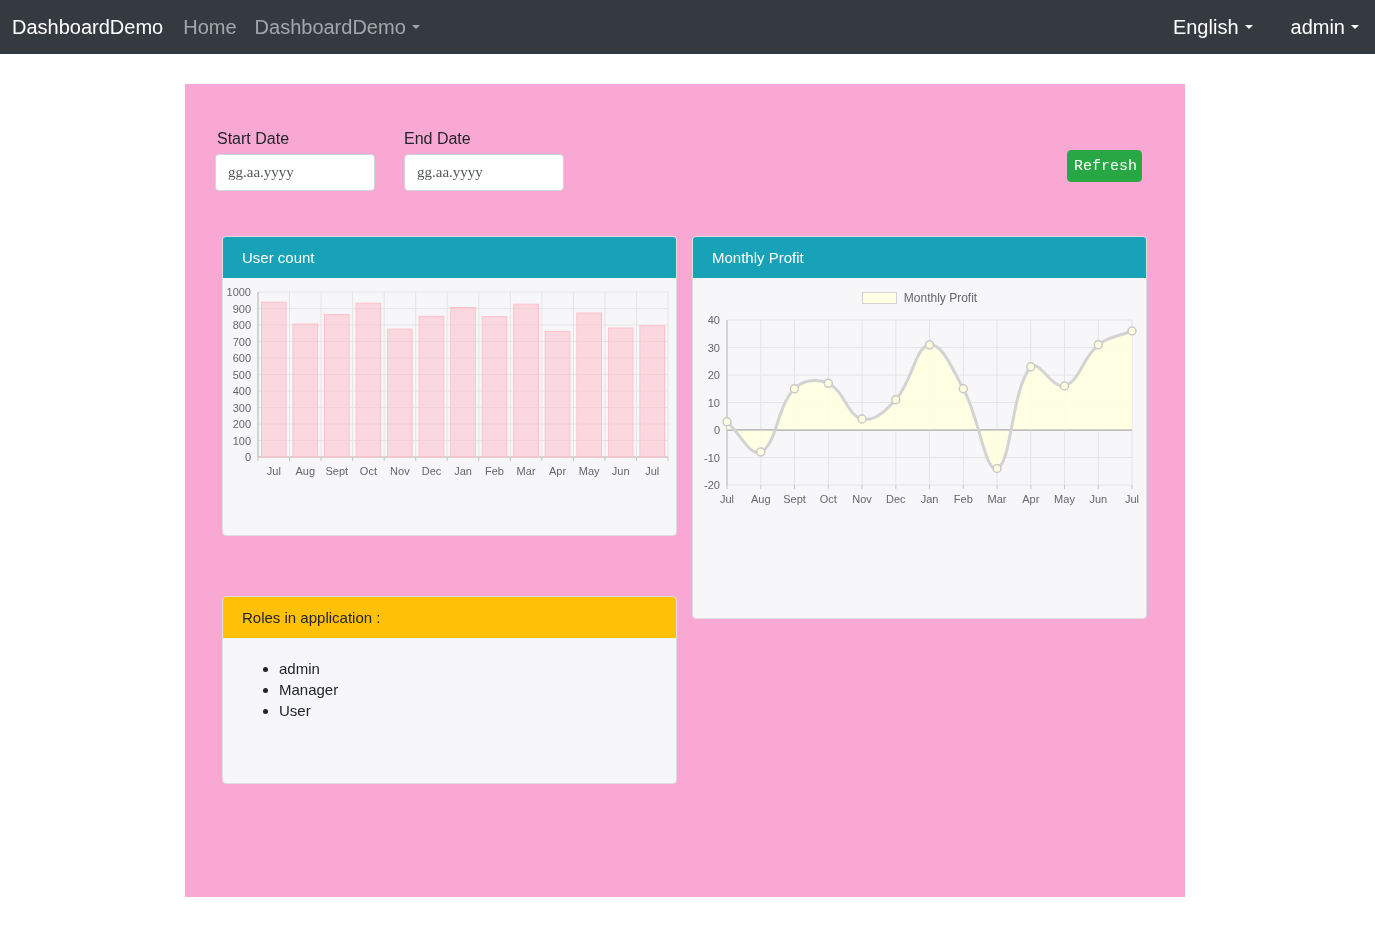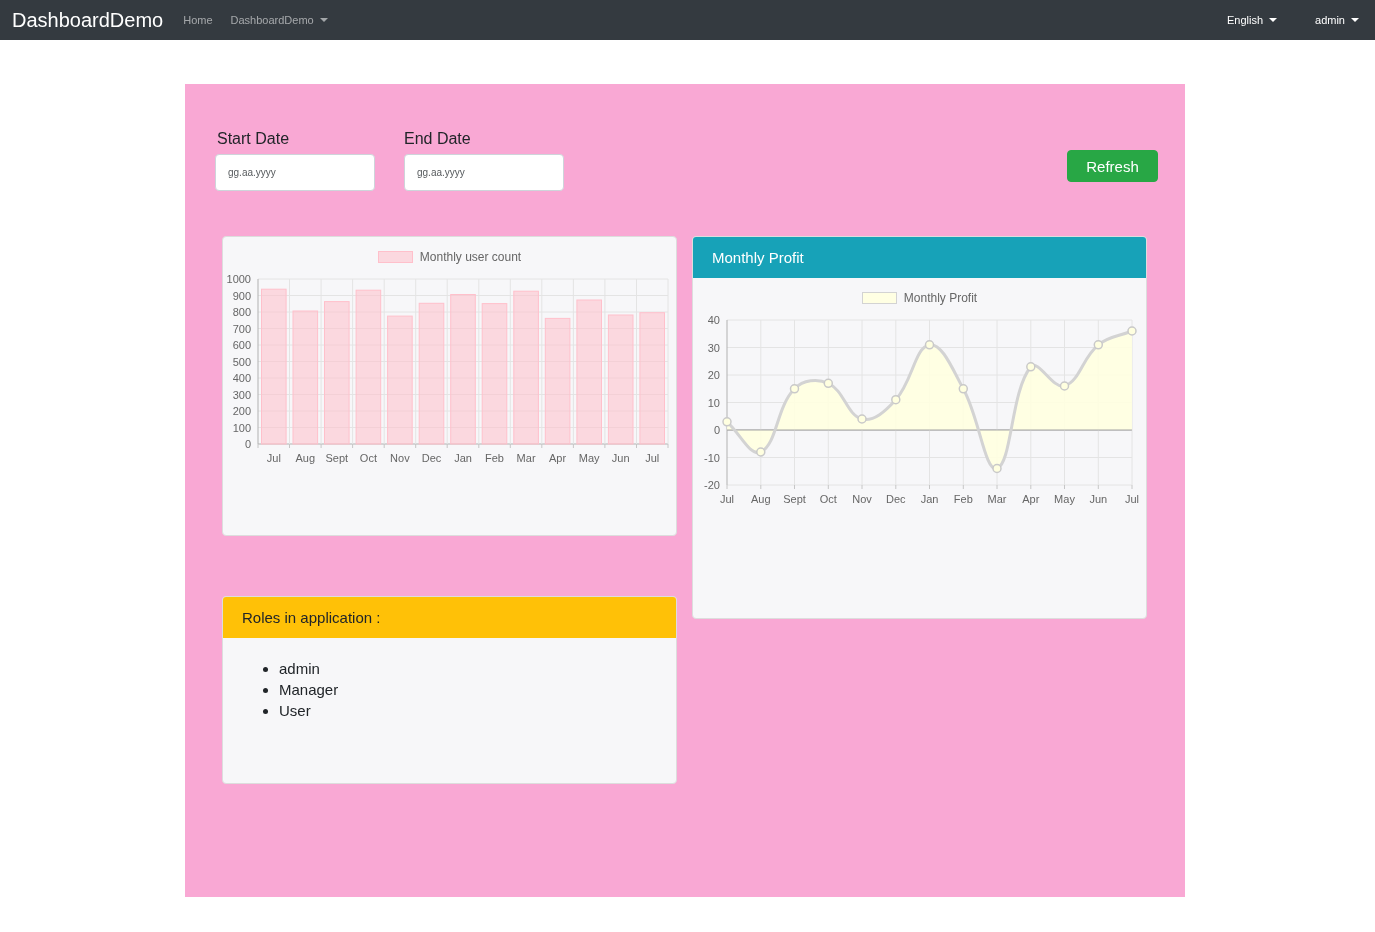--- a/index.html
+++ b/index.html
@@ -1,42 +1,42 @@
 <!DOCTYPE html>
 <html><head>
 <meta charset="utf-8">
 <style>
   html,body{margin:0;padding:0}
   body{
     width:1375px;height:932px;position:relative;overflow:hidden;
     background:#ffffff;font-family:"Liberation Sans",sans-serif;
   }
   
-  .navbar{position:absolute;top:0;left:0;width:100%;height:40px;background:#343a40;
+  .navbar{position:absolute;top:0;left:0;width:100%;height:54px;background:#343a40;
     display:flex;align-items:center;padding:0 0 0 12px;box-sizing:border-box}
   .brand{color:#fff;font-size:20px;text-decoration:none;margin-right:20px;cursor:pointer}
-  .nav-link{color:rgba(255,255,255,.55);font-size:11px;text-decoration:none;margin-right:18px;
+  .nav-link{color:rgba(255,255,255,.55);font-size:20px;text-decoration:none;margin-right:18px;
     display:inline-flex;align-items:center;cursor:pointer}
   .nav-right{margin-left:auto;display:flex;align-items:center;padding-right:16px}
   .nav-right .nav-link{color:#fff;margin-right:0;margin-left:38px}
   .caret{display:inline-block;width:0;height:0;border-left:4px solid transparent;
     border-right:4px solid transparent;border-top:4px solid currentColor;margin-left:6px}
   
   .container{position:absolute;left:185px;top:84px;width:1000px;height:813px;background:#f9a8d4}
   .field-label{position:absolute;font-size:16px;color:#212529}
   .field-label.start{left:32px;top:46px}
   .field-label.end{left:219px;top:46px}
   .date-input{position:absolute;top:70px;width:160px;height:37px;box-sizing:border-box;
-    border:1px solid #ced4da;border-radius:4px;background:#fff;font-size:10px;color:#495057;
-    padding:0 12px;font-family:Liberation Sans, sans-serif;outline:none}
+    border:1px solid #ced4da;border-radius:4px;background:#fff;font-size:15px;color:#495057;
+    padding:0 12px;font-family:Liberation Serif, serif;outline:none}
   .date-input.start{left:30px}
   .date-input.end{left:219px}
   .date-input::placeholder{color:#55595c;opacity:1}
-  .refresh{position:absolute;left:882px;top:66px;width:91px;height:32px;background:#28a745;
-    color:#fff;border:1px solid #28a745;border-radius:4px;font-size:15px;font-family:Liberation Sans, sans-serif;cursor:pointer}
+  .refresh{position:absolute;left:882px;top:66px;width:75px;height:32px;background:#28a745;
+    color:#fff;border:1px solid #28a745;border-radius:4px;font-size:15px;font-family:Liberation Mono, monospace;cursor:pointer}
   
   .panel{position:absolute;width:455px;background:#f7f7f9;border:1px solid #dddddd;
     border-radius:4px;box-sizing:border-box;overflow:hidden}
   .panel.user-count{left:37px;top:152px;height:300px}
   .panel.monthly-profit{left:507px;top:152px;height:383px}
   .panel.roles{left:37px;top:512px;height:188px}
   .panel-header{height:41px;display:flex;align-items:center;padding:0 19px;font-size:15px}
   .panel-header.teal{background:#17a2b8;color:#ffffff}
   .panel-header.yellow{background:#ffc107;color:#212529}
   .legend{display:flex;justify-content:center;align-items:center;margin-top:12px;height:16px}
@@ -69,25 +69,24 @@
 </nav>
 
 <main class="container">
   <label class="field-label start">Start Date</label>
   <input class="date-input start" type="text" placeholder="gg.aa.yyyy" style="">
   <label class="field-label end">End Date</label>
   <input class="date-input end" type="text" placeholder="gg.aa.yyyy" style="">
   <button class="refresh">Refresh</button>
 
   <section class="panel user-count">
+    <header class="panel-header teal">
+      <span>User count</span>
+    </header>
     <div class="panel-body">
-      <div class="legend">
-        <span class="swatch" style="background: rgba(255, 192, 203, 0.55); border-color: rgb(255, 192, 203);"></span>
-        <span class="legend-label">Monthly user count</span>
-      </div>
       <svg class="chart" width="453" height="215" viewBox="0 0 453 215">
           <line x1="35" x2="445" y1="173.0" y2="173.0" stroke="#b1b1b1" stroke-width="1"></line>
           <text x="28" y="177.0" text-anchor="end" font-size="11" fill="#666">0</text>
           <line x1="35" x2="445" y1="156.5" y2="156.5" stroke="#e4e4e4" stroke-width="1"></line>
           <text x="28" y="160.5" text-anchor="end" font-size="11" fill="#666">100</text>
           <line x1="35" x2="445" y1="140.0" y2="140.0" stroke="#e4e4e4" stroke-width="1"></line>
           <text x="28" y="144.0" text-anchor="end" font-size="11" fill="#666">200</text>
           <line x1="35" x2="445" y1="123.5" y2="123.5" stroke="#e4e4e4" stroke-width="1"></line>
           <text x="28" y="127.5" text-anchor="end" font-size="11" fill="#666">300</text>
           <line x1="35" x2="445" y1="107.0" y2="107.0" stroke="#e4e4e4" stroke-width="1"></line>

